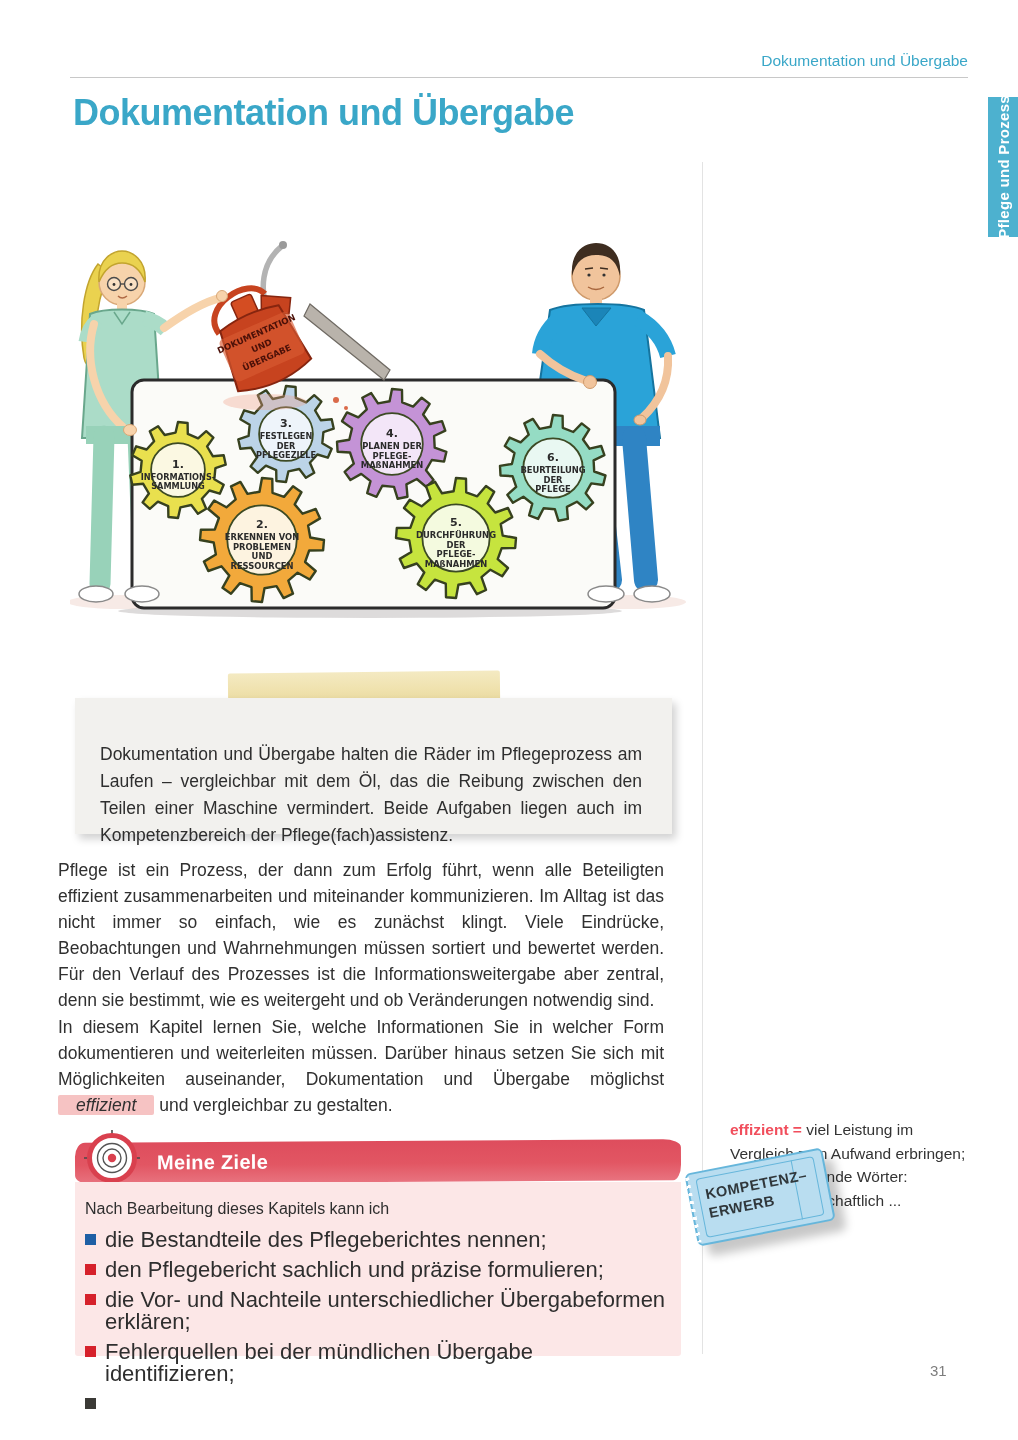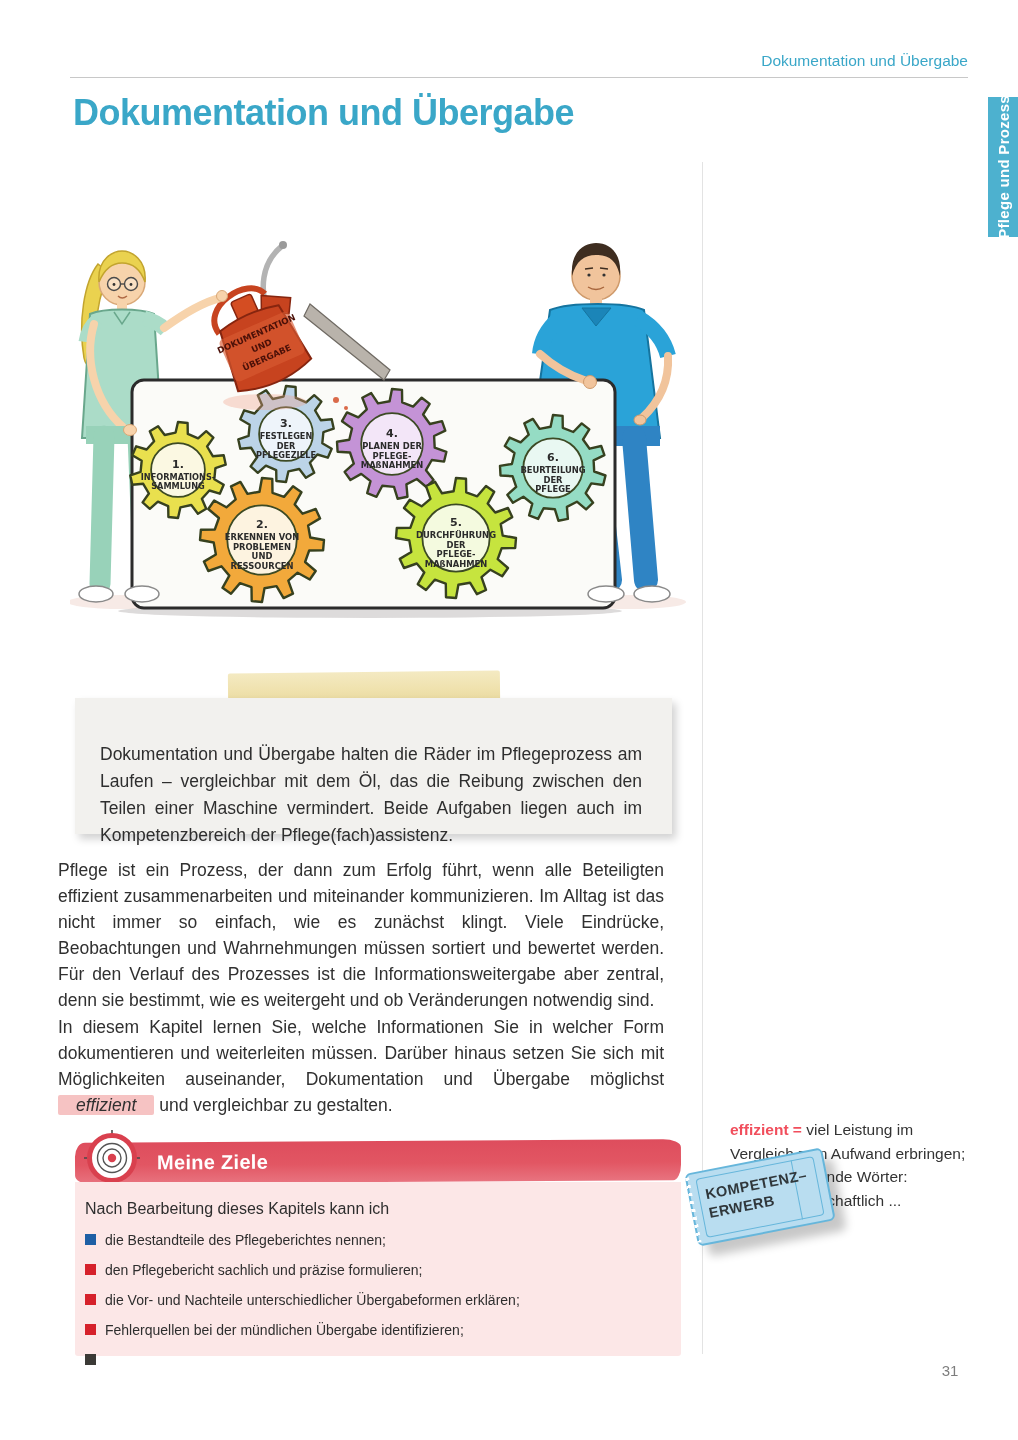--- a/index.html
+++ b/index.html
@@ -48,35 +48,35 @@
     border-radius:10px 18px 8px 14px / 14px 8px 16px 8px; transform:rotate(-0.35deg); }
   .goals-banner .goals-heading { display:block; padding-left:82px; line-height:41px;
     color:#fff; font-weight:bold; font-size:20px; letter-spacing:0.3px; }
   .target-icon { position:absolute; top:1130px; left:84px; width:56px; height:56px; }
 
   .goals-panel { position:absolute; top:1182px; left:75px; width:606px; height:174px;
     background:#fce7e7; padding:15px 14px 0 10px; border-radius:0 0 3px 3px; }
   .goals-intro { font-size:16px; line-height:24px; color:#2e2e2e; margin-bottom:6px; }
   .goal-item { display:flex; align-items:flex-start; margin-top:8px; }
   .goal-item .bullet { flex:0 0 11px; width:11px; height:11px; margin:5px 9px 0 0; }
-  .goal-item .goal-text { font-size:14px; line-height:22px; color:#2e2e2e; }
+  .goal-item .goal-text { font-size:22px; line-height:22px; color:#2e2e2e; }
 
   .ticket { position:absolute; top:1160px; left:690px; width:140px; height:74px;
     background:#b9ddf0; border:2px solid #66b6db; border-radius:6px;
     transform:rotate(-11deg); box-shadow:9px 12px 10px rgba(0,0,0,0.22); }
   .ticket-frame { position:absolute; top:5px; bottom:5px; left:8px; right:8px;
     border:1.5px solid #66b6db; border-radius:4px; }
   .ticket-stub { position:absolute; top:5px; bottom:5px; right:30px; width:0;
     border-left:1.5px solid #66b6db; }
   .ticket-perf { position:absolute; top:2px; bottom:2px; left:-2px; width:4px;
     background:repeating-linear-gradient(180deg,#fff 0 3px, transparent 3px 8px); }
   .ticket-text { position:absolute; top:13px; left:15px; font-size:14.5px; font-weight:bold;
     color:#30373b; line-height:19px; letter-spacing:0.4px; }
 
-  .page-number { position:absolute; top:1362px; left:930px; width:40px; text-align:center;
+  .page-number { position:absolute; top:1362px; left:930px; width:40px; text-align:left;
     font-size:15px; color:#7d7d7d; }
 </style>
 </head>
 <body>
 
 <div class="page">
 
   <div class="running-header">Dokumentation und Übergabe</div>
   <div class="header-rule"></div>
 

